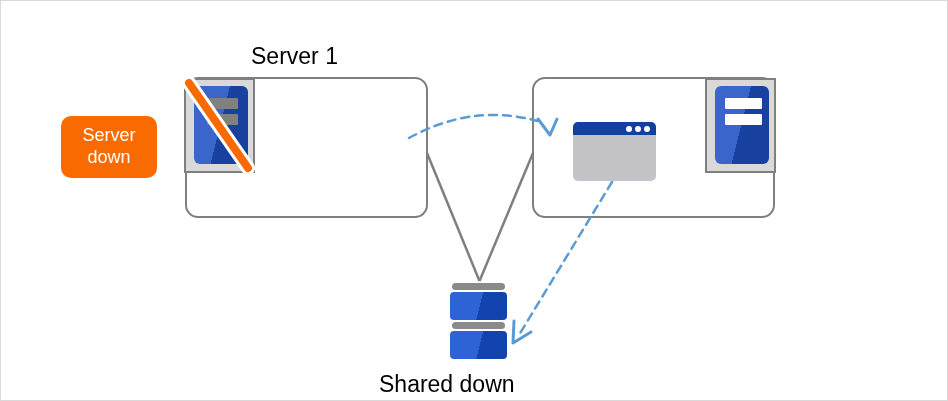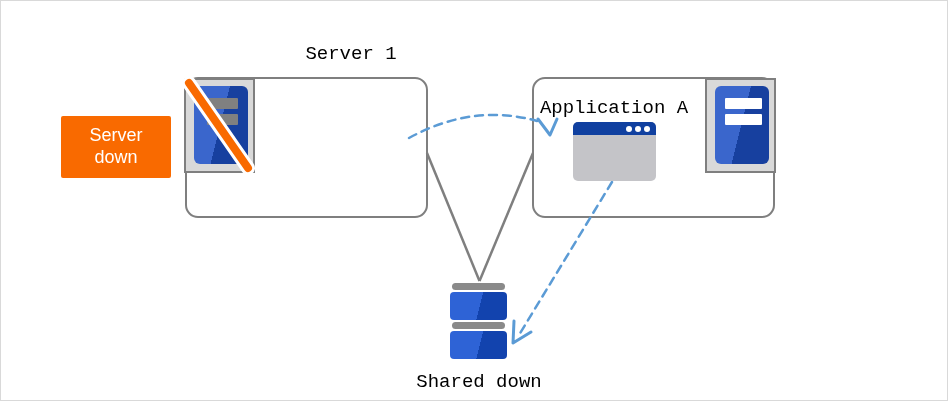--- a/index.html
+++ b/index.html
@@ -17,43 +17,41 @@
     overflow: hidden;
   }
   .overlay {
     position: absolute;
     left: 0; top: 0;
     width: 946px; height: 399px;
     pointer-events: none;
   }
   .label {
     position: absolute;
-    text-align: center;
-    font-size: 19px;
+    font-size: 23px;
     color: var(--label-text, #000);
     white-space: nowrap;
     width: 200px;
-    font-family: Liberation Mono, monospace;
   }
   .box {
     position: absolute;
     box-sizing: border-box;
     width: 243px;
     height: 141px;
     background: #ffffff;
     border: 2.5px solid var(--box-border, #7f7f7f);
     border-radius: 13px;
   }
   .badge {
     position: absolute;
     left: 60px; top: 115px;
-    width: 110px; height: 62px;
+    width: 96px; height: 62px;
     background: var(--badge-orange, #f96a00);
     color: var(--badge-text, #fff);
-    border-radius: 2px;
+    border-radius: 10px;
     display: flex;
     align-items: center;
     justify-content: center;
     text-align: center;
     font-size: 18px;
     line-height: 1.22;
     white-space: pre-line;
   }
   .server-icon {
     position: absolute;
@@ -157,21 +155,20 @@
     </svg>
   </div>
 
   <div class="server-icon" style="left:704px; top:77px;">
     <div class="server-body up">
       <div class="bar b1"></div>
       <div class="bar b2"></div>
     </div>
   </div>
 
-  <div class="label" style="left:513px; top:96px;">Application A</div>
   <div class="window-icon">
     <div class="window-titlebar">
       <div class="window-dot"></div>
       <div class="window-dot"></div>
       <div class="window-dot"></div>
     </div>
   </div>
 
 
   <div class="disk">

